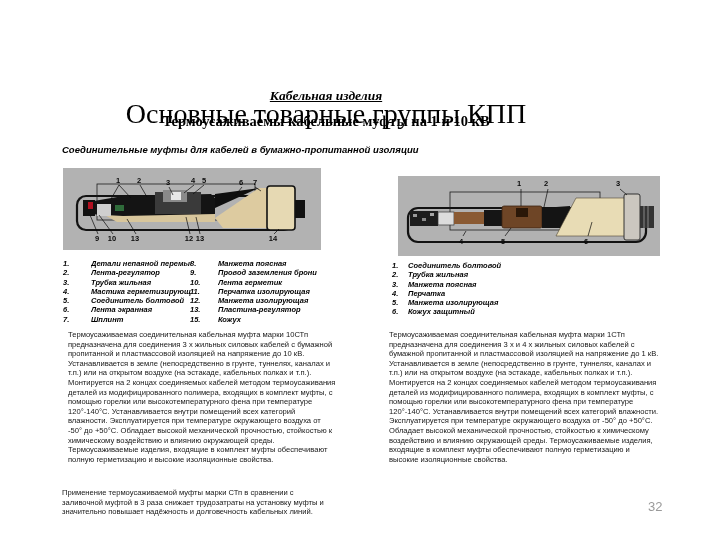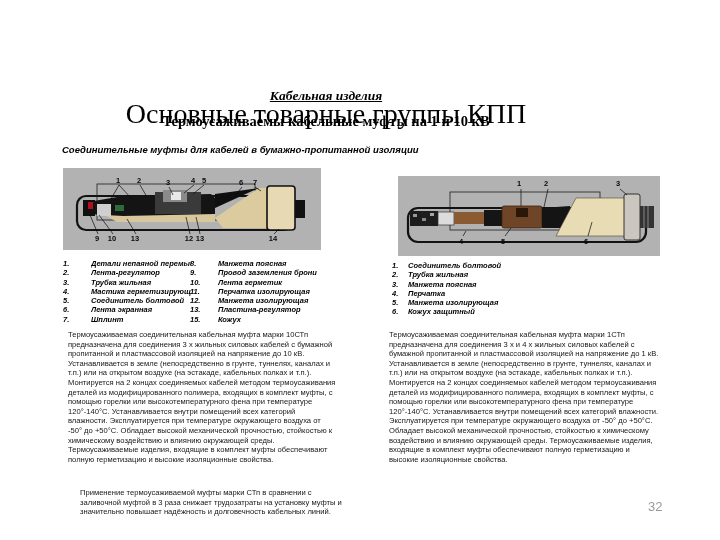--- a/index.html
+++ b/index.html
@@ -44,21 +44,21 @@
   .parts-left-c1 .pnum, .parts-left-c2 .pnum { width:28px; flex:0 0 auto; }
   .parts-right .pnum { width:16px; flex:0 0 auto; }
   .plabel { flex:1 1 auto; overflow:hidden; }
   
   .desc {
     position:absolute; font-size:7.6px; line-height:9.6px; color:#161616;
     text-align:left;
   }
   .desc-left  { left:68px;  top:330px; width:268px; }
   .desc-right { left:389px; top:330px; width:272px; }
-  .note-left  { left:62px;  top:488px; width:272px;margin-left:18px; }
+  .note-left  { left:62px;  top:488px; width:272px; }
   
   .pagenum {
     position:absolute; left:648px; top:499px; width:24px; text-align:left;
     font-size:13px; color:#9a9a9a;
   }
 </style>
 </head>
 <body>
 
 <div class="slide">

